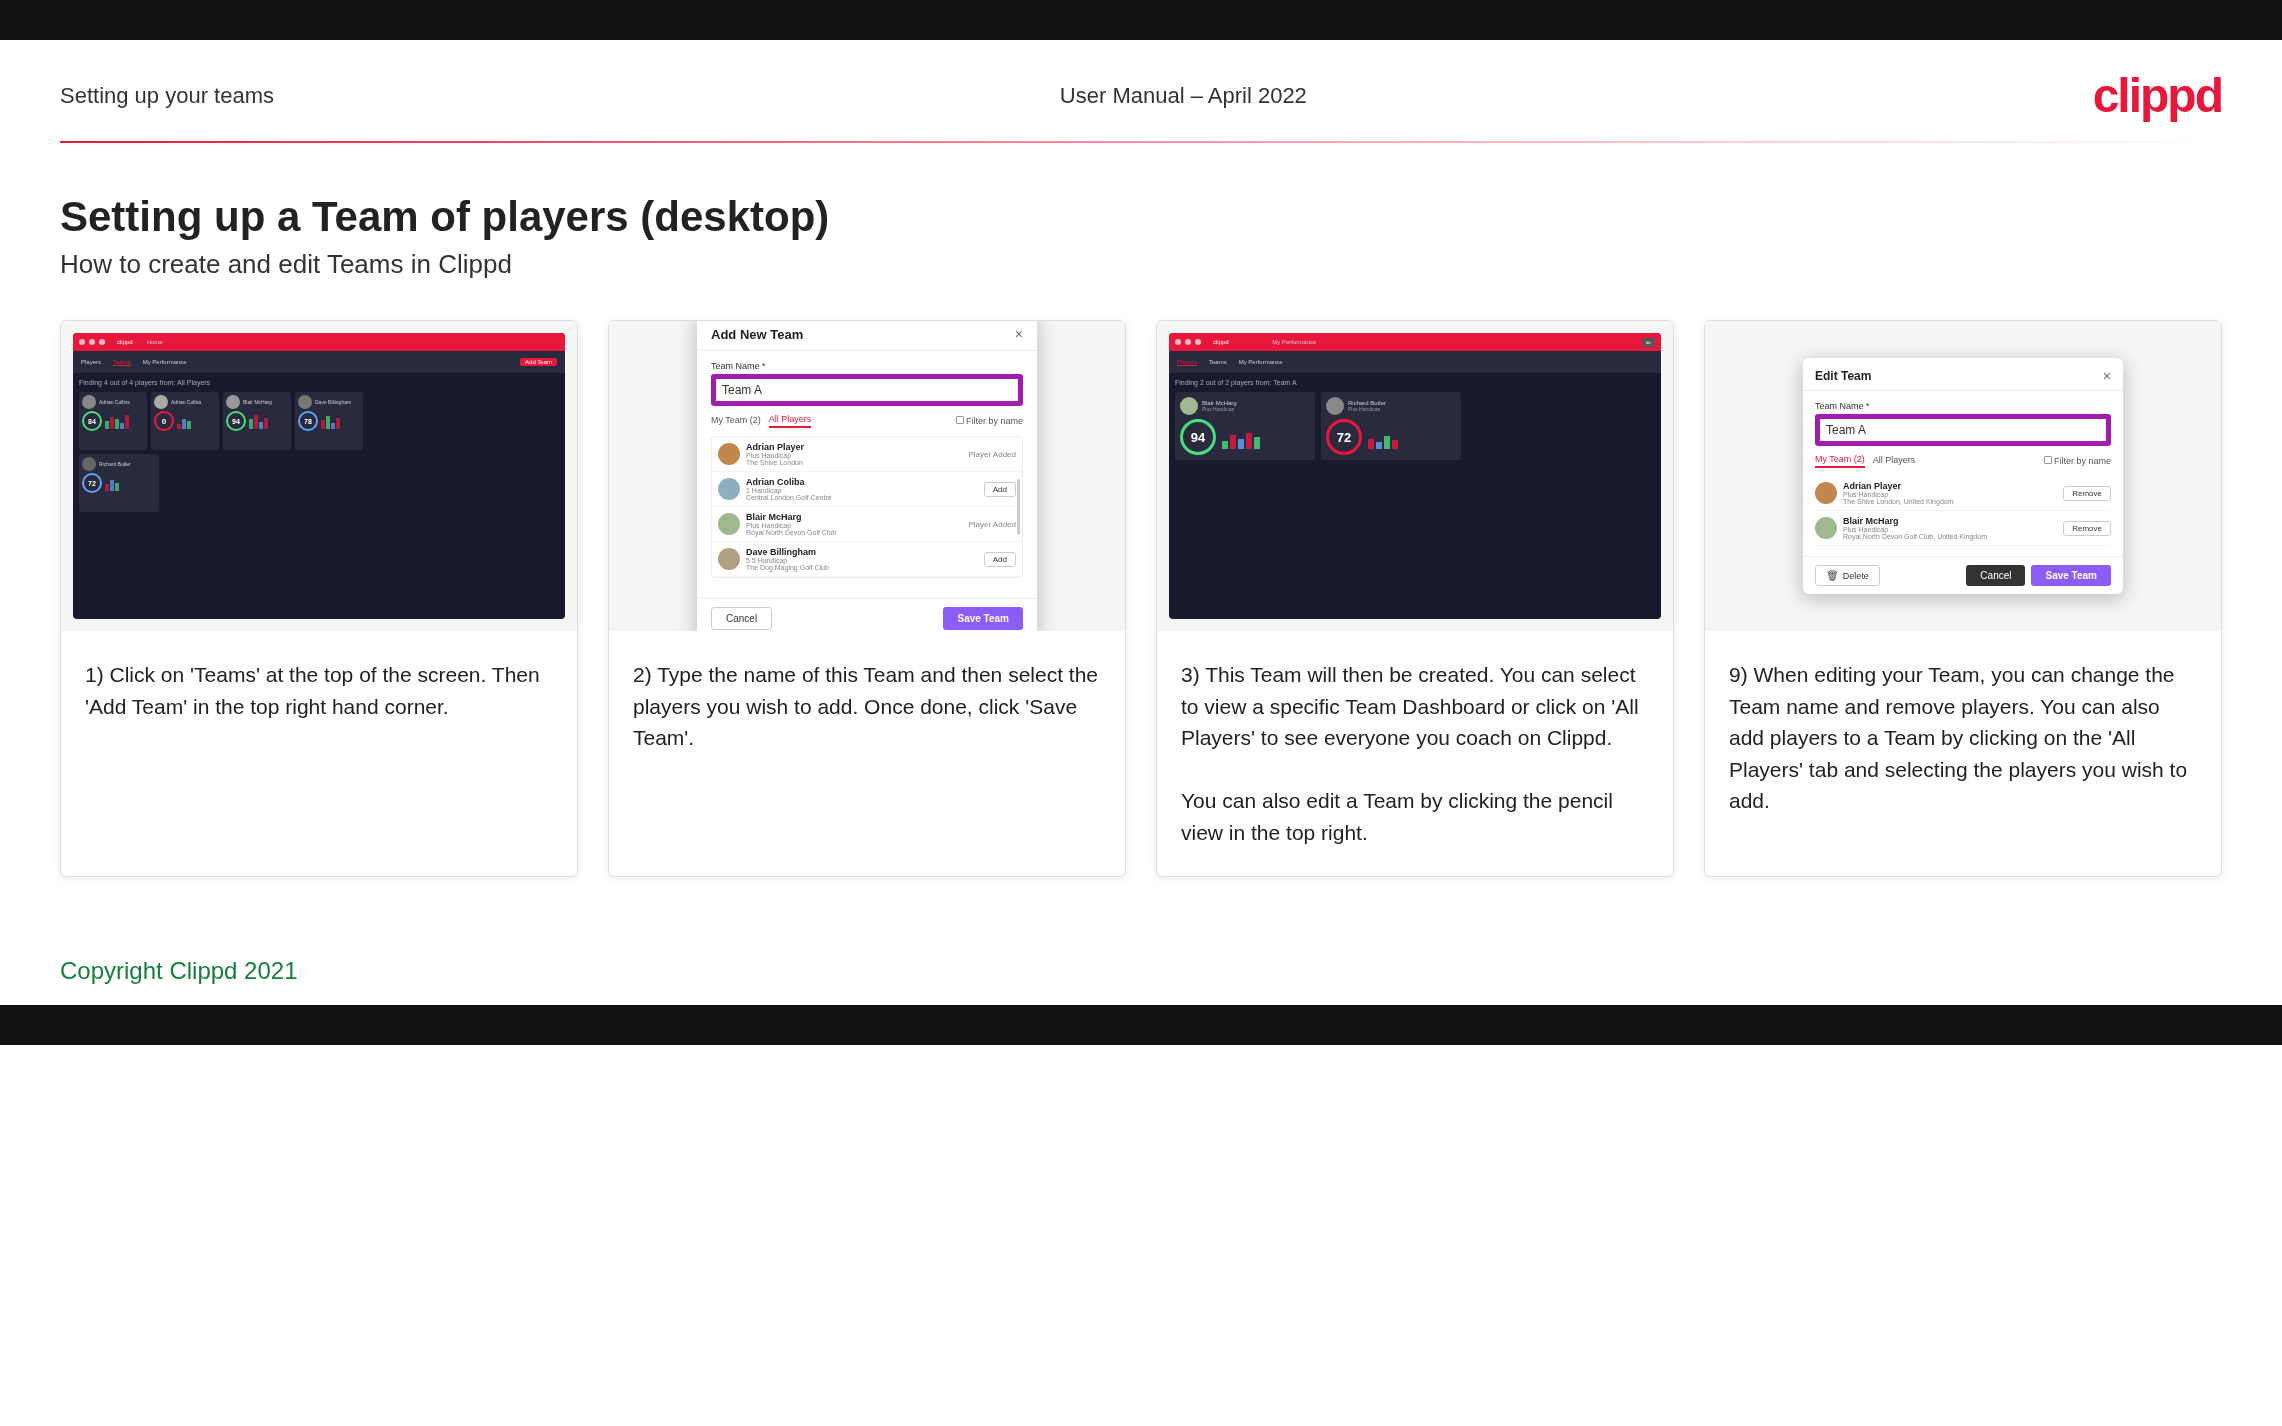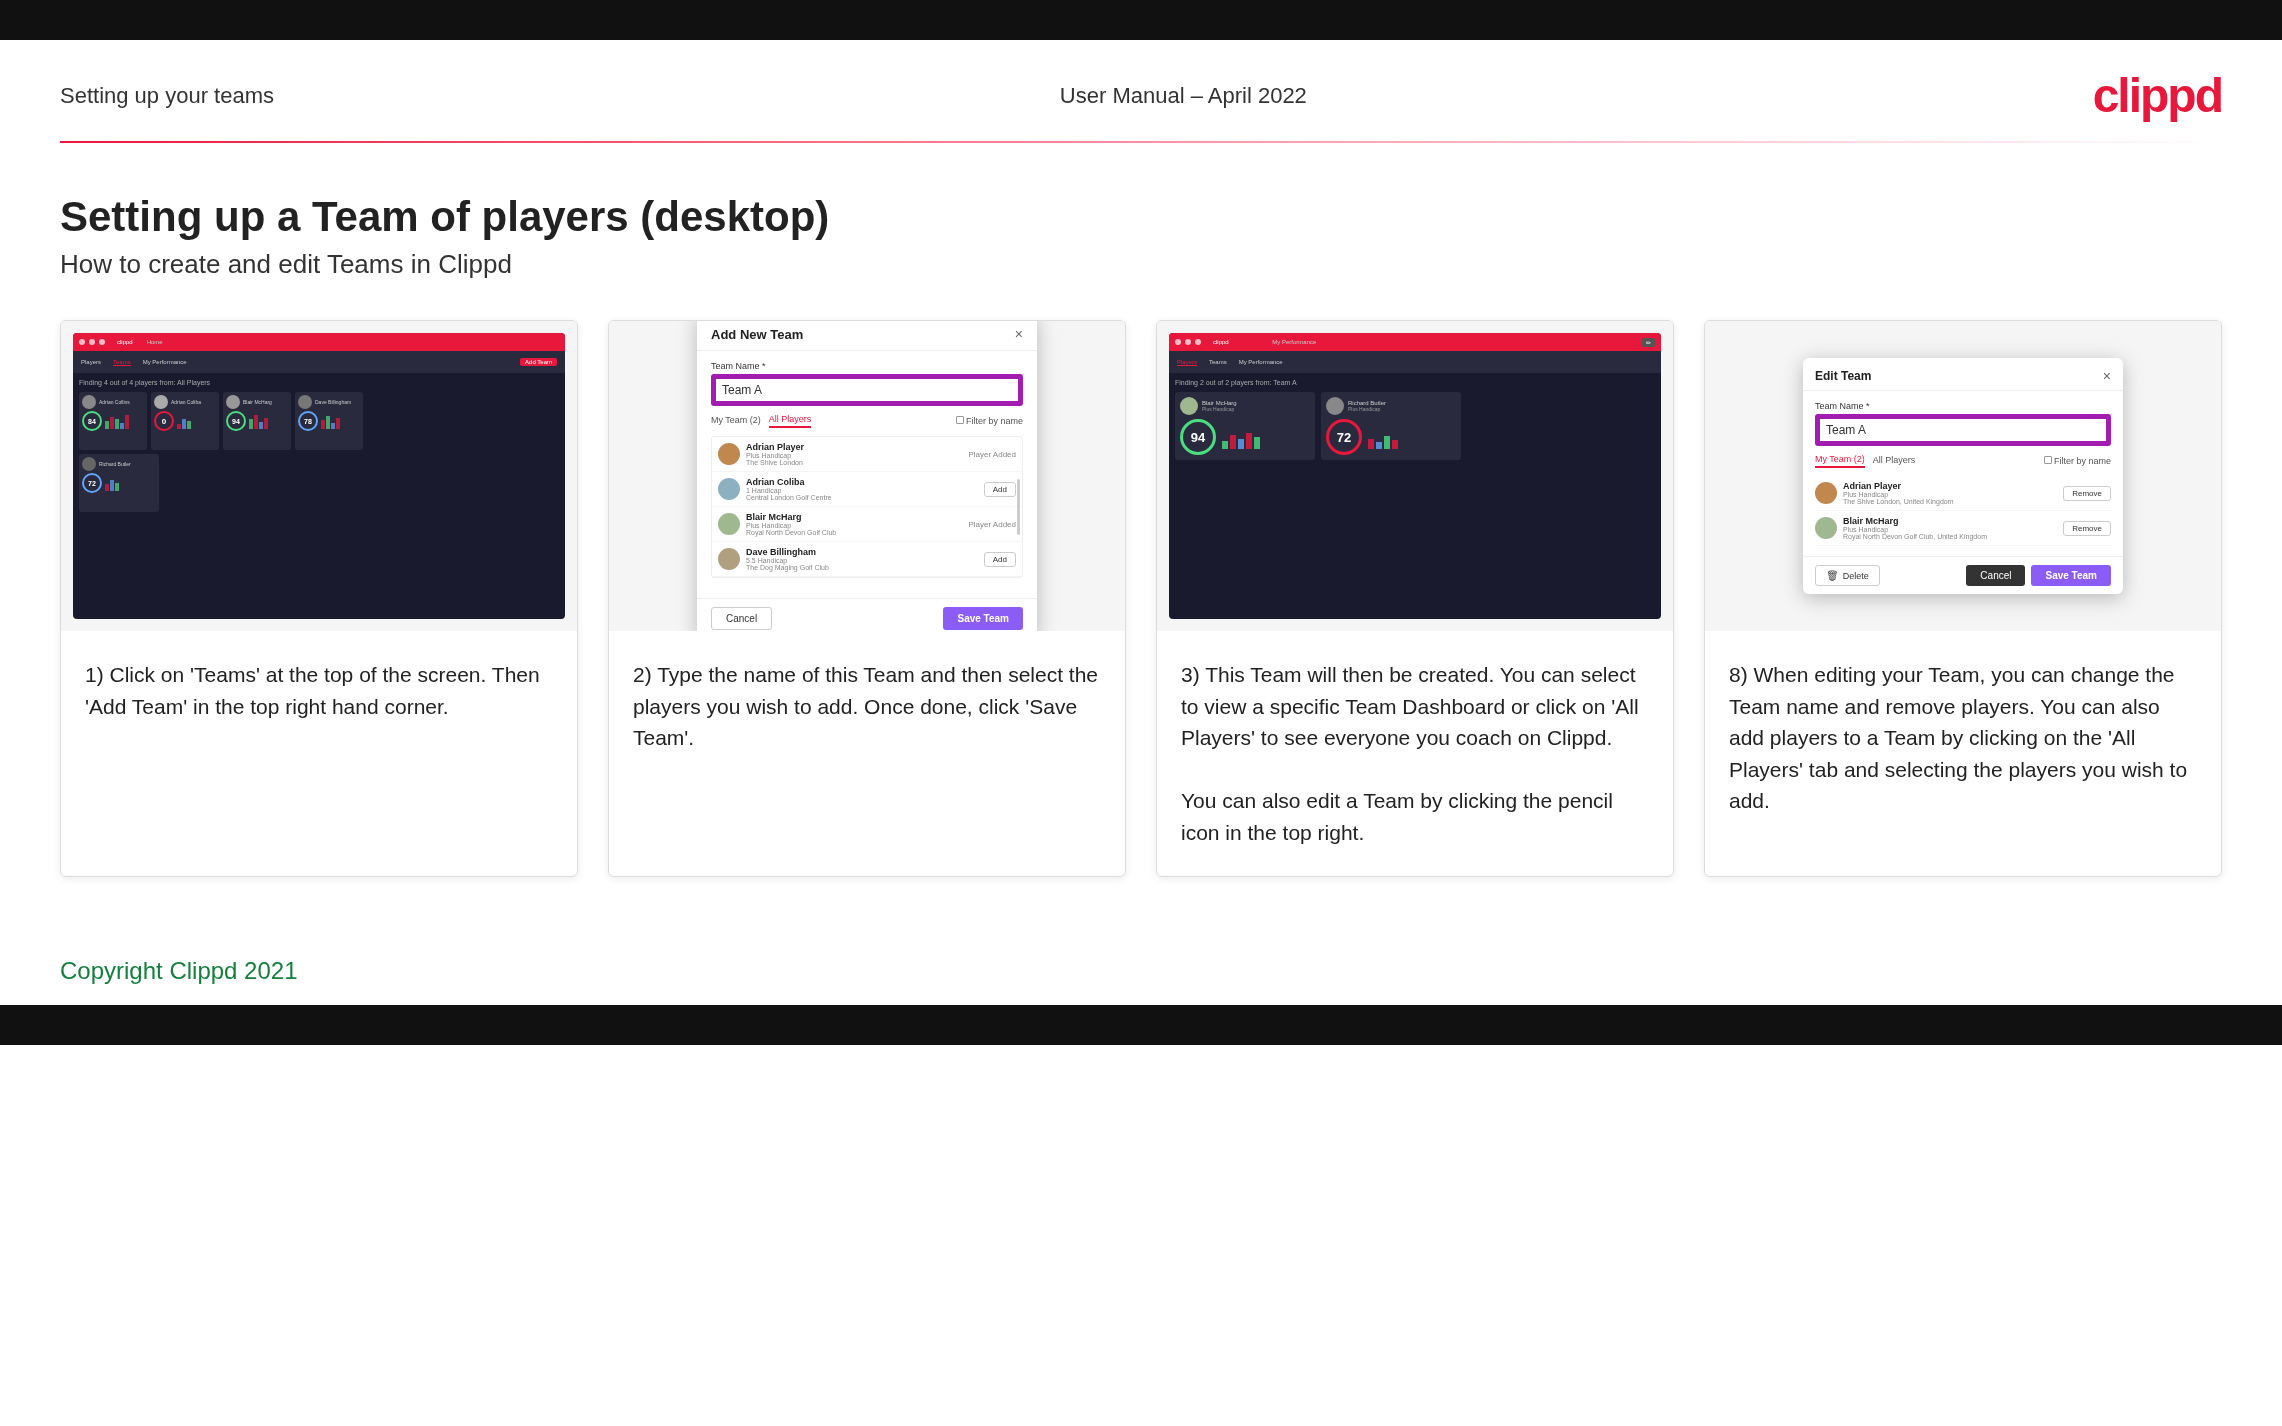--- a/index.html
+++ b/index.html
@@ -717,21 +717,21 @@
                 </div>
               </div>
             </div>
           </div>
         </div>
       </div>
     </div>
     <div class="card-text">
       <span>3) This Team will then be created. You can select to view a specific Team Dashboard or click on 'All Players' to see everyone you coach on Clippd.</span>
       <br><br>
-      <span>You can also edit a Team by clicking the pencil icon in the top right.</span>
+      <span>You can also edit a Team by clicking the pencil view in the top right.</span>
     </div>
   </div>
 
   <div class="card">
     <div class="card-screenshot">
 
       <div class="mockup-edit-dialog">
         <div class="mockup-edit-header">
           <span class="mockup-edit-title">Edit Team</span>
           <span style="font-size:14px;color:#666;">×</span>
@@ -771,21 +771,21 @@
             <span>Delete</span>
           </button>
           <div class="mockup-edit-actions">
             <button class="mockup-btn-cancel" style="background:#333;color:#fff;border:none;">Cancel</button>
             <button class="mockup-btn-save">Save Team</button>
           </div>
         </div>
       </div>
     </div>
     <div class="card-text">
-      <span>8) When editing your Team, you can change the Team name and remove players. You can also add players to a Team by clicking on the 'All Players' tab and selecting the players you wish to add.</span>
+      <span>9) When editing your Team, you can change the Team name and remove players. You can also add players to a Team by clicking on the 'All Players' tab and selecting the players you wish to add.</span>
     </div>
   </div>
 
 </div>
 
 <div class="footer">
   <span>Copyright Clippd 2021</span>
 </div>
 
 <div class="bottom-bar"></div>

